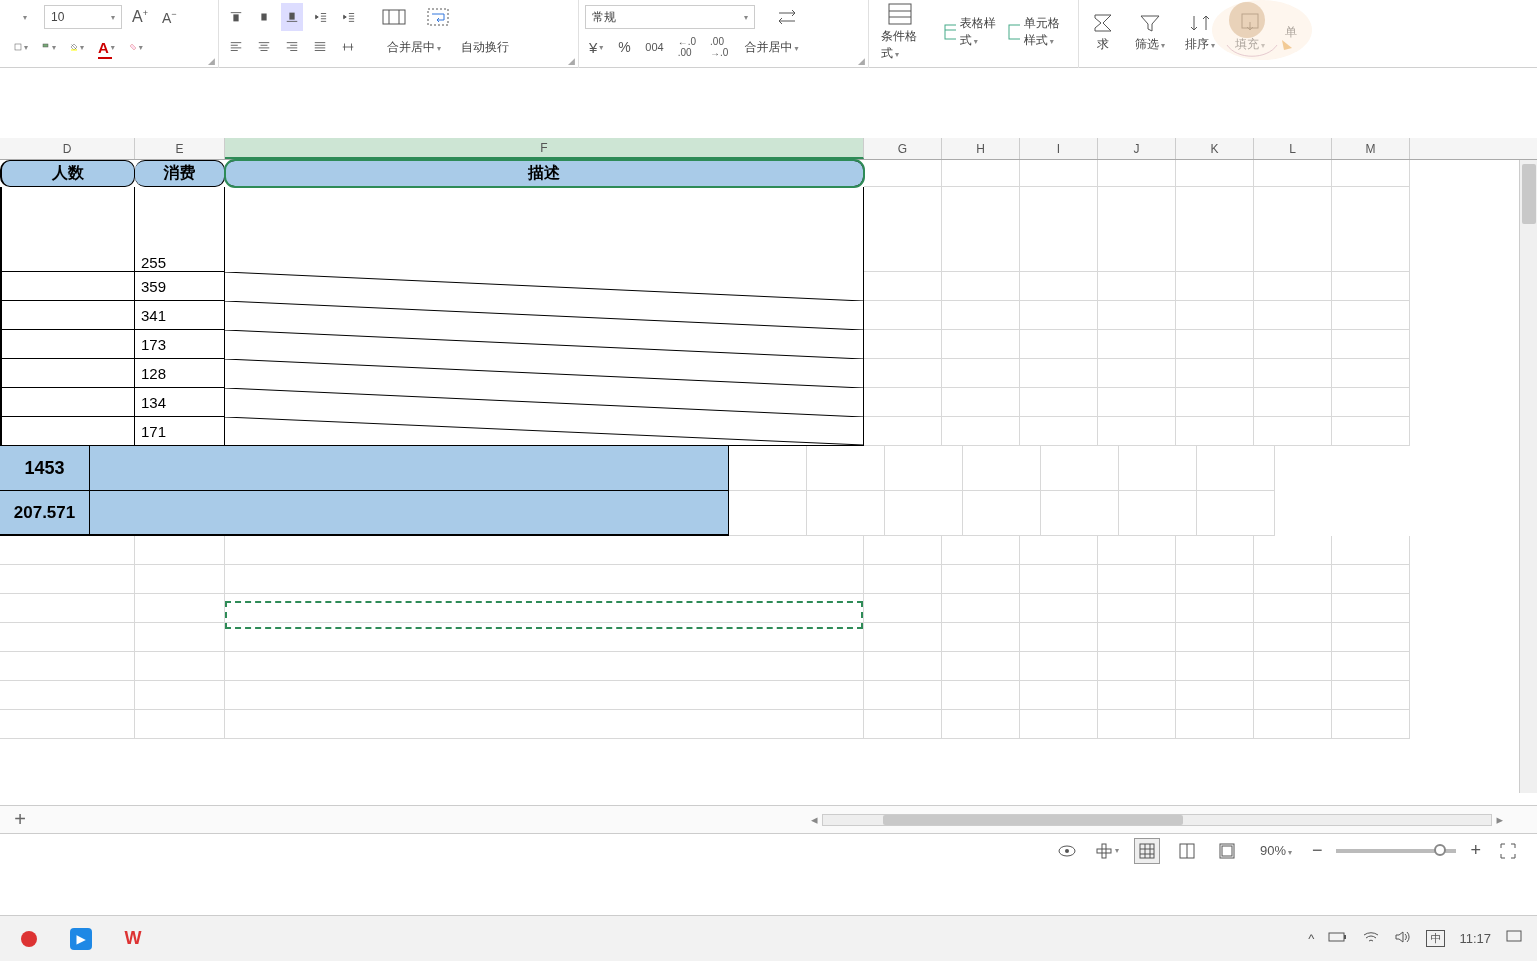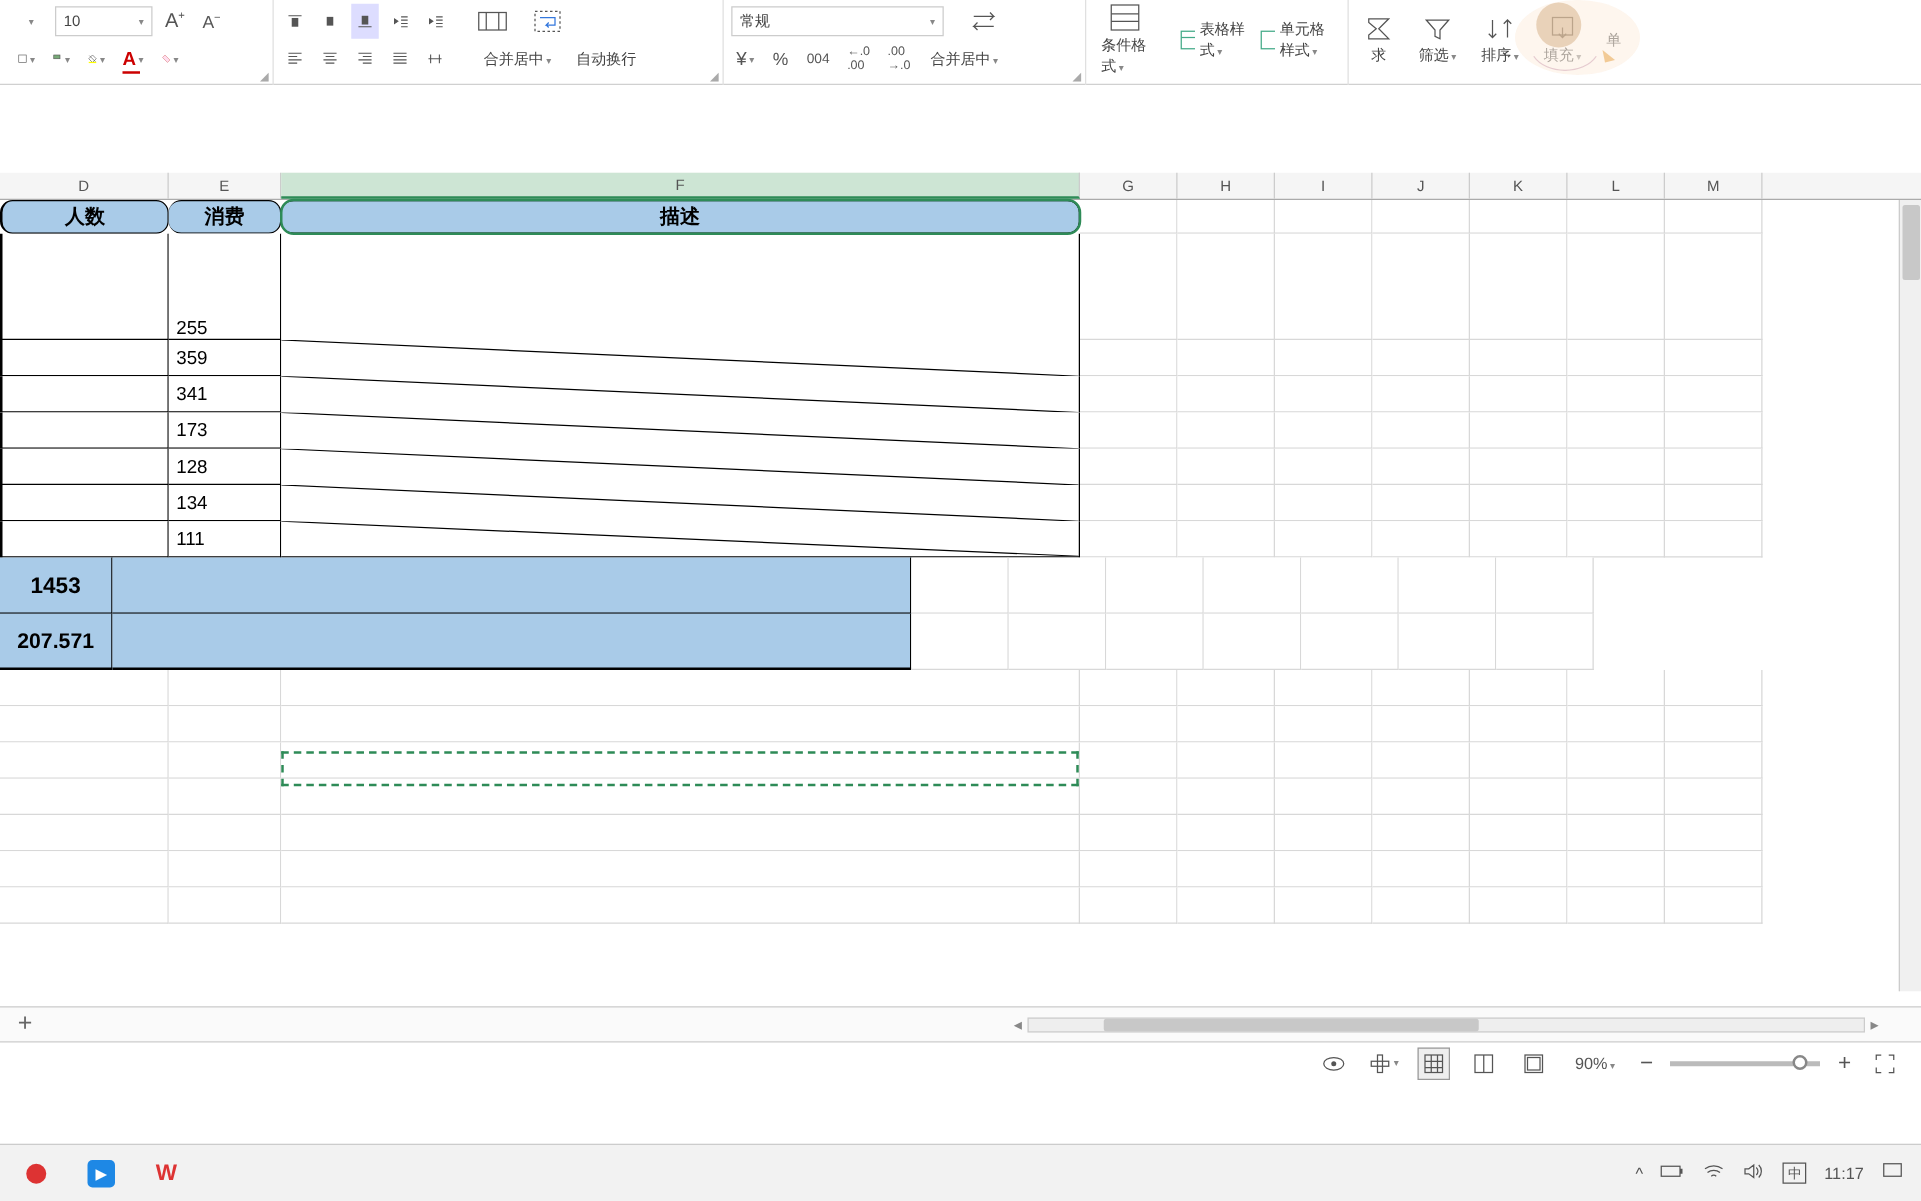--- a/index.html
+++ b/index.html
@@ -409,21 +409,21 @@
         <div class="cell" style="width:78px"></div>
         <div class="cell" style="width:78px"></div>
         <div class="cell" style="width:78px"></div>
         <div class="cell" style="width:78px"></div>
         <div class="cell" style="width:78px"></div>
         <div class="cell" style="width:78px"></div>
         <div class="cell" style="width:78px"></div>
       </div>
     <div class="row">
         <div class="cell bdR" style="width:135px;border-left:2px solid #000;border-bottom:1px solid #000"></div>
-        <div class="cell bdR" style="width:90px;border-bottom:1px solid #000">111</div>
+        <div class="cell bdR" style="width:90px;border-bottom:1px solid #000">171</div>
         <div class="cell bdR diag" style="width:639px;border-right:2px solid #000;border-bottom:1px solid #000;border-top:none">
           <svg preserveAspectRatio="none" viewBox="0 0 639 29">
             <line x1="0" y1="0" x2="639" y2="29" stroke="#000"></line>
           </svg>
         </div>
         <div class="cell" style="width:78px"></div>
         <div class="cell" style="width:78px"></div>
         <div class="cell" style="width:78px"></div>
         <div class="cell" style="width:78px"></div>
         <div class="cell" style="width:78px"></div>

